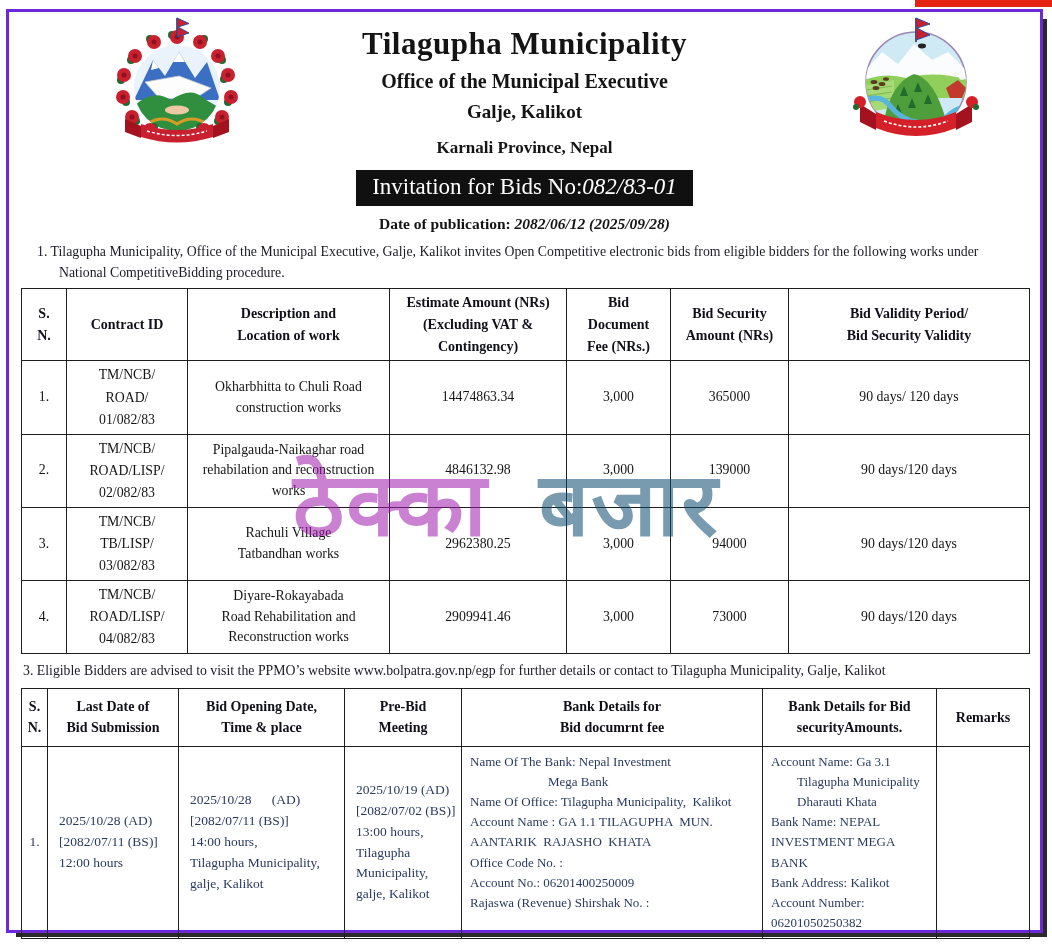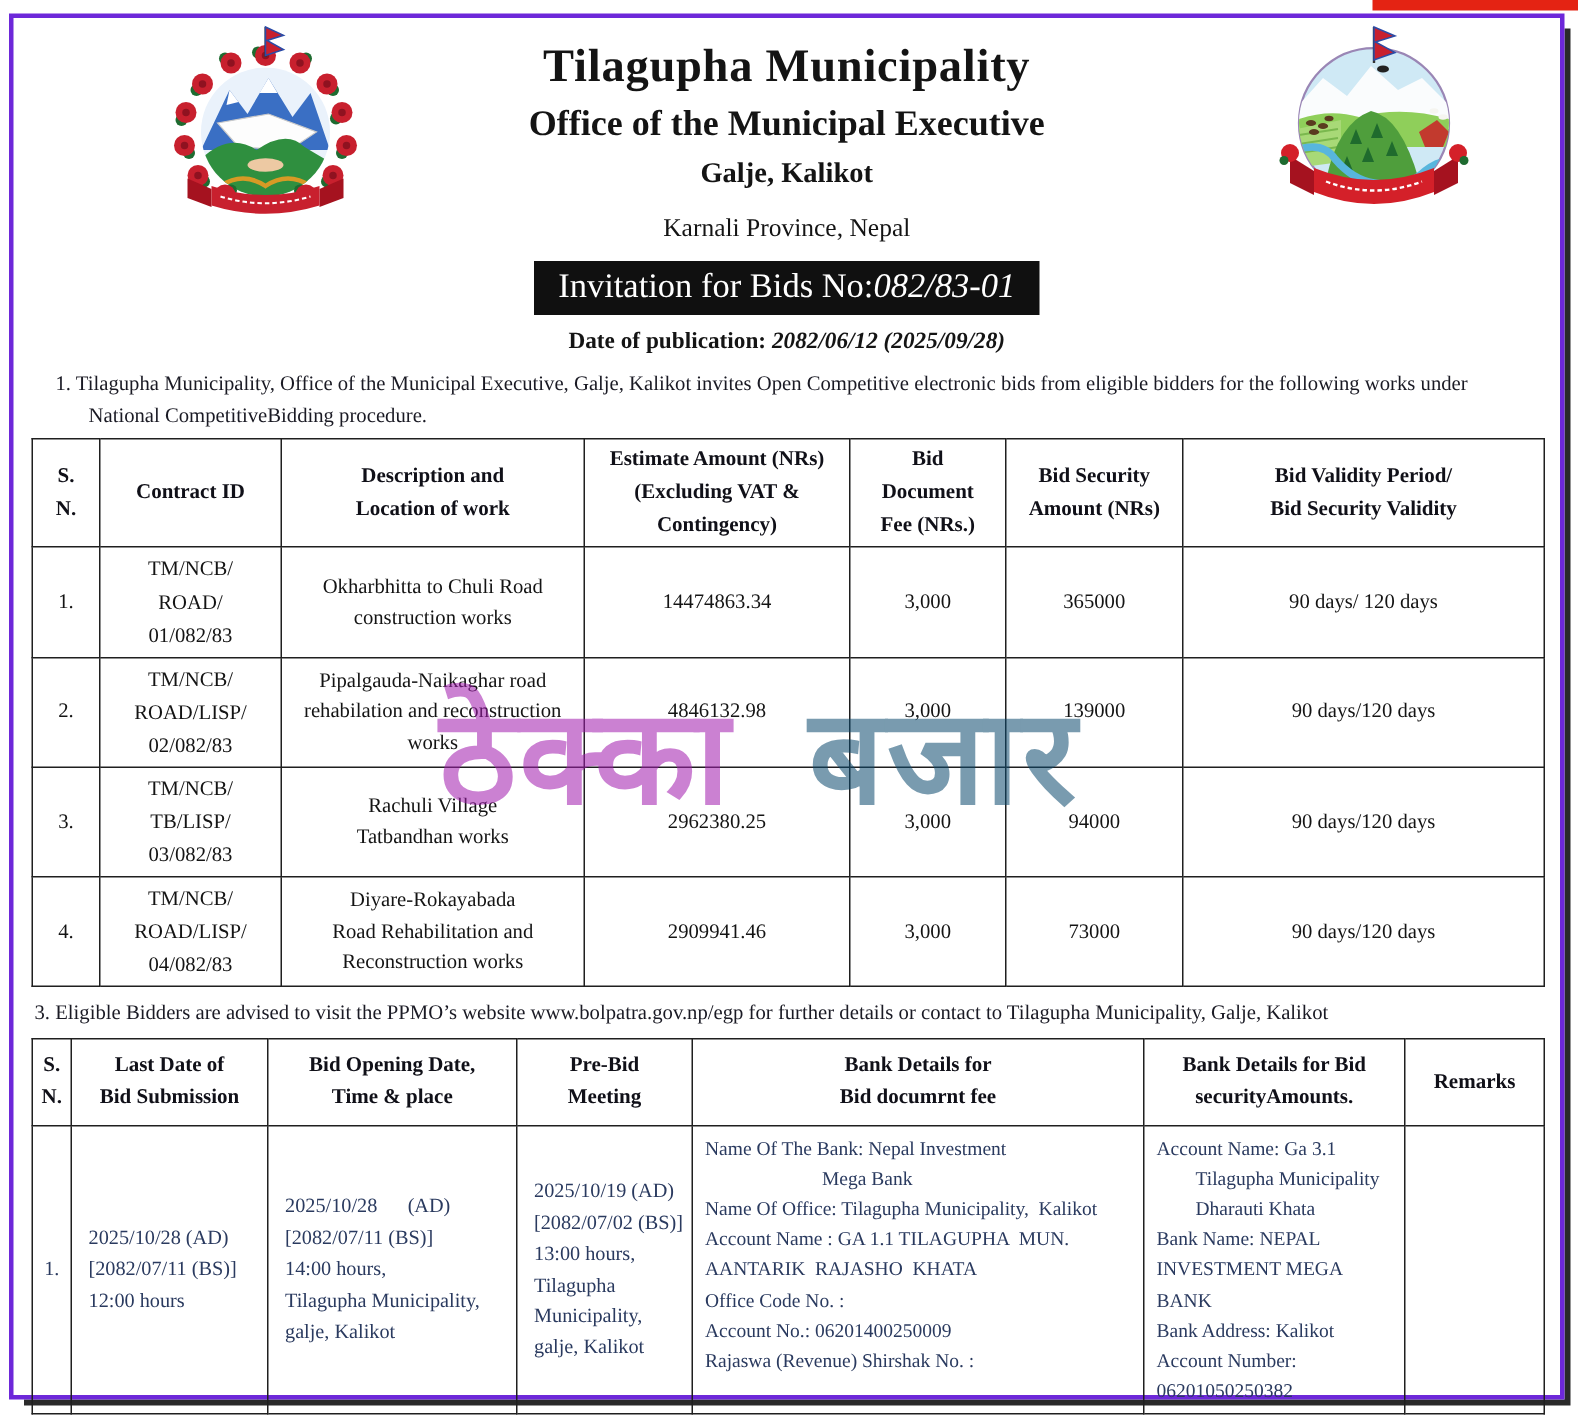--- a/index.html
+++ b/index.html
@@ -13,23 +13,23 @@
     position:absolute; top:9px; left:6px; width:1037px; height:924px;
     border:3px solid #6d28d9; background:#fff; padding:0 12px;
     box-shadow:7px 7px 0 -3px #2a2a2a;
   }
   
   .header { position:relative; text-align:center; padding-top:6px; }
   .logo { position:absolute; top:4px; }
   .logo.left { left:86px; }
   .logo.right { right:42px; }
   .muni-title { font-size:31px; font-weight:bold; margin:8px 0 8px; letter-spacing:0.5px; }
-  .sub1 { font-size:24px; font-weight:bold; margin:4px 0; }
+  .sub1 { font-size:20px; font-weight:bold; margin:4px 0; }
   .sub2 { font-size:19px; font-weight:bold; margin:8px 0 0; }
-  .sub3 { font-size:17px; font-weight:normal; margin:15px 0 0; }
+  .sub3 { font-size:17px; font-weight:bold; margin:15px 0 0; }
   .banner {
     display:inline-block; background:#101010; color:#ffffff;
     font-size:23px; font-weight:normal; padding:4px 16px 6px; margin-top:12px;
   }
   .banner .num { font-style:italic; }
   .pubdate { font-size:15.5px; font-weight:bold; margin-top:9px; }
   .pubdate .val { font-style:italic; }
   
   .note { font-size:13.8px; line-height:1.5; margin:7px 2px 5px; white-space:pre-line;
           padding-left:24px; text-indent:-24px; color:#1a1a24; }

